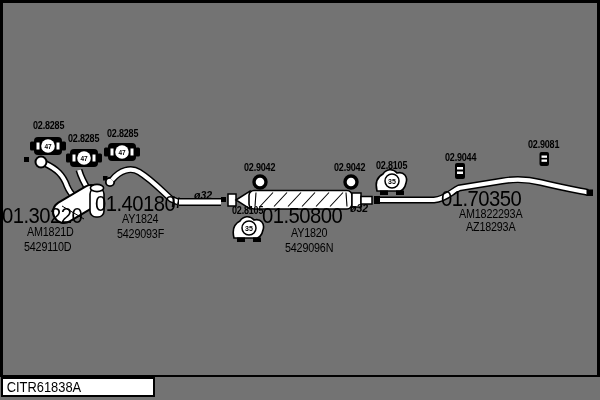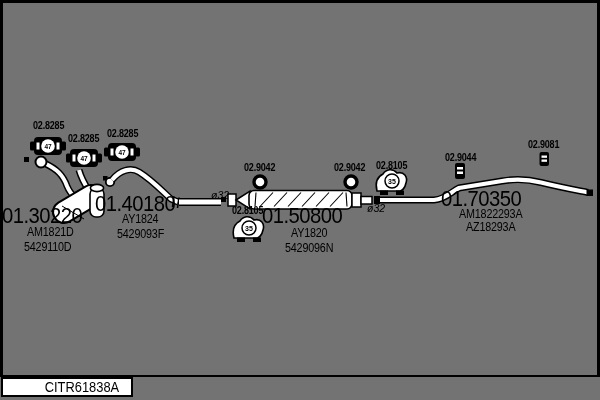--- a/index.html
+++ b/index.html
@@ -9,25 +9,25 @@
   }
   .frame {
     position:absolute; left:0; top:0; width:600px; height:377px;
     border:3px solid #000; border-bottom-width:2px; box-sizing:border-box;
   }
   svg.draw { position:absolute; left:0; top:0; }
   .lbl { position:absolute; white-space:nowrap; line-height:1; transform-origin:0 0; color:#000; }
   .pn   { font-weight:700; font-size:10px; letter-spacing:-0.2px; transform:scaleX(0.9); }
   .ref  { font-weight:400; font-size:22.5px; letter-spacing:-0.6px; transform:scaleX(0.9); }
   .code { font-weight:400; font-size:12.5px; letter-spacing:-0.2px; transform:scaleX(0.86); }
-  .dia  { font-style:italic; font-weight:400; font-size:10.5px;margin-left:17px; }
+  .dia  { font-style:italic; font-weight:700; font-size:10.5px; }
   .footer-box {
-    position:absolute; left:1px; top:377px; width:132px; height:20px;
+    position:absolute; left:1px; top:377px; width:154px; height:20px;
     border:2px solid #000; box-sizing:border-box; background:#fff;
-    display:flex; align-items:center;padding-left:38px;
+    display:flex; align-items:center;
   }
   .footer-box span {
     font-size:14px; padding-left:4px; transform:scaleX(0.92); transform-origin:0 50%;
     white-space:nowrap;
   }
 </style>
 </head>
 <body>
 
 <div id="stage">

